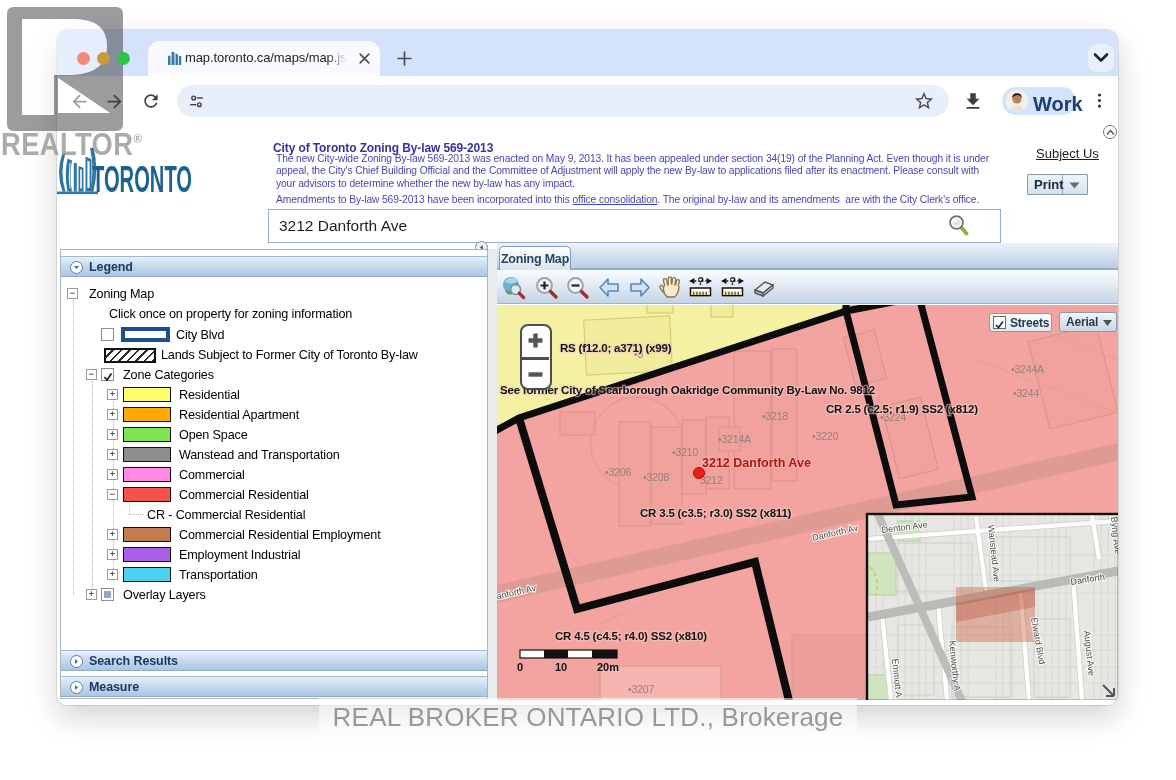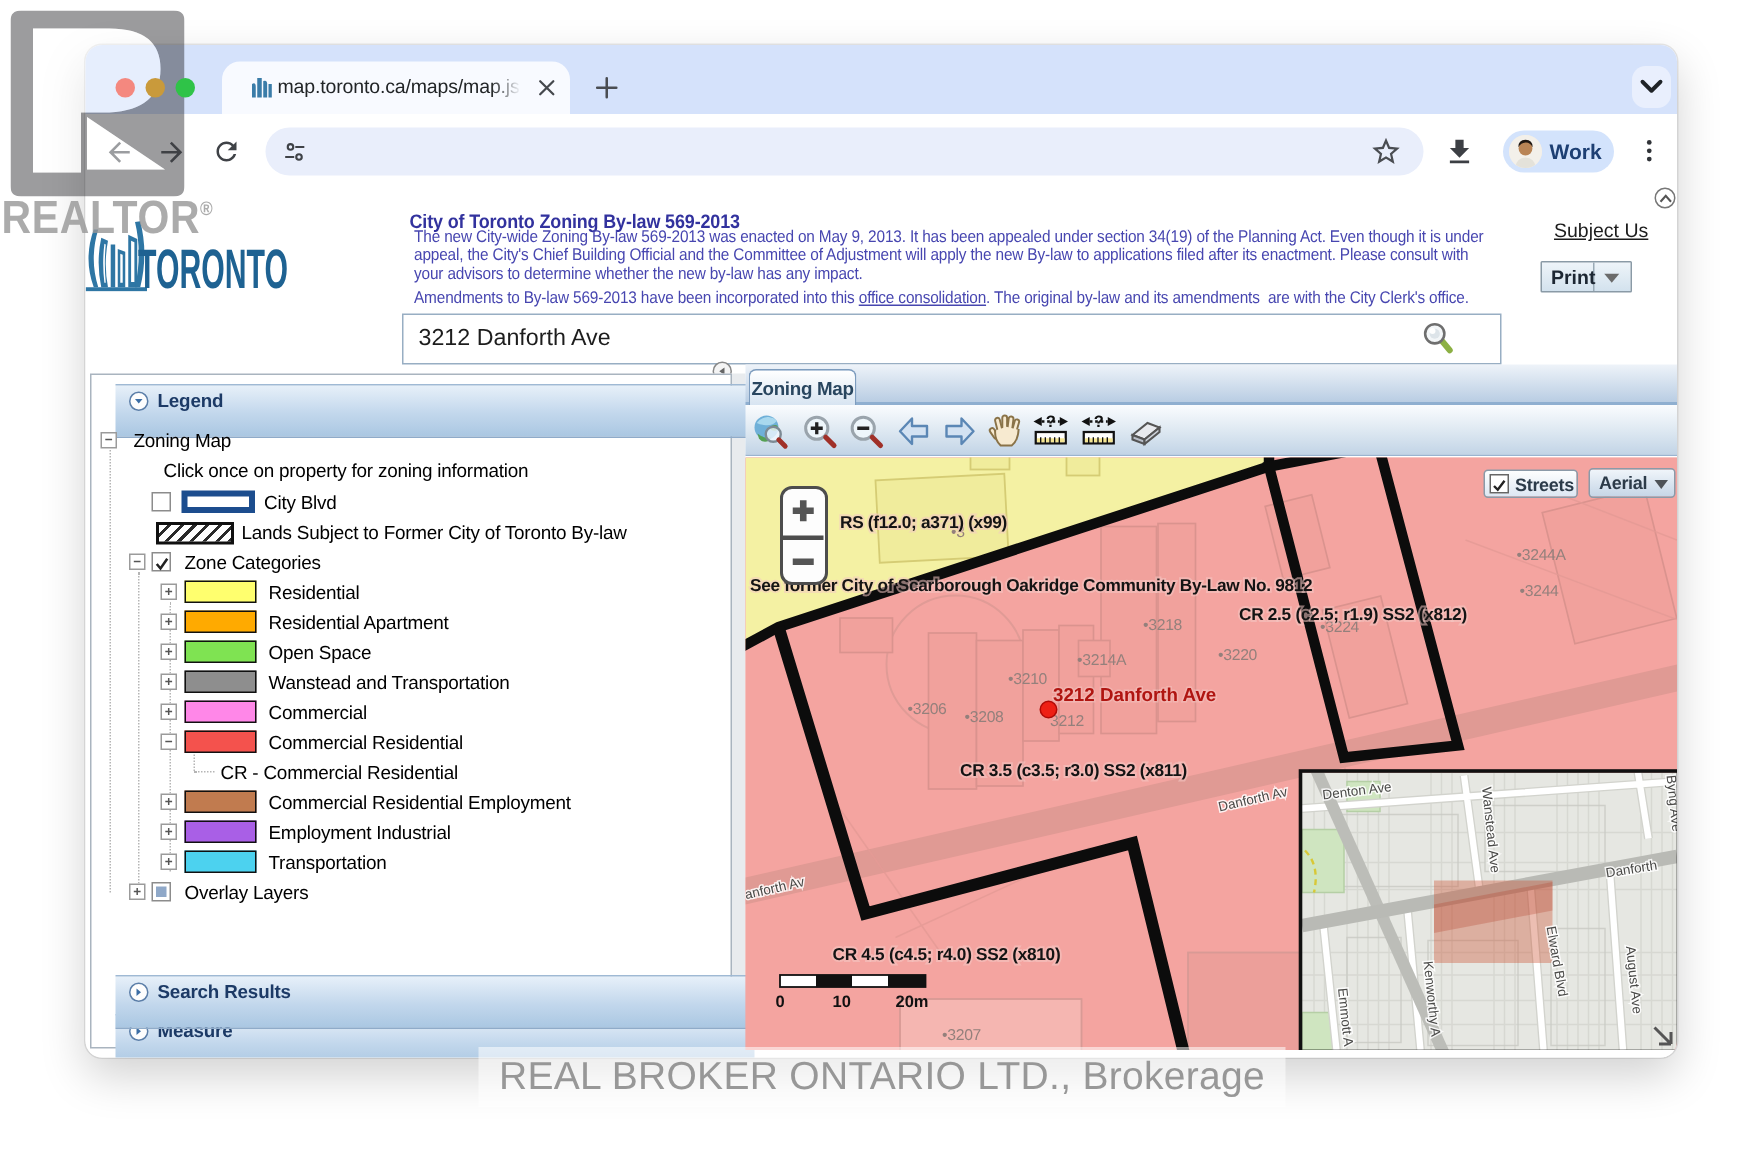--- a/index.html
+++ b/index.html
@@ -18,21 +18,21 @@
 .page{position:absolute;left:0;top:92px;width:1061px;height:583px;background:#fff;border-radius:0 0 11px 11px;overflow:hidden}
 
 .h1t{position:absolute;left:216px;top:18px;font-size:13px;font-weight:bold;color:#32329e;letter-spacing:-.1px;transform:scaleX(.92);transform-origin:0 0}
 .bodytxt{position:absolute;left:219px;top:29.5px;font-size:11.3px;color:#4746b0;line-height:12.6px;letter-spacing:-.12px;white-space:nowrap;transform:scaleX(.908);transform-origin:0 0}
 .amend{position:absolute;left:219px;top:71px;font-size:11.3px;color:#4746b0;letter-spacing:-.12px;white-space:nowrap;transform:scaleX(.908);transform-origin:0 0}
 .contact{position:absolute;left:979px;top:24px;font-size:13px;color:#1c1c1c;text-decoration:underline}
 .sbox{position:absolute;left:211px;top:87px;width:731px;height:32px;background:#fff;border:1px solid #98aec3}
 .stext{position:absolute;left:222px;top:95px;font-size:15.5px;color:#1d1d1d}
 
 .lpanel{position:absolute;left:3px;top:127px;width:428px;height:450px;background:#fff;border:1px solid #a9b4bf;box-sizing:border-box}
-.hbar{position:absolute;left:16px;width:426px;height:36px;background:linear-gradient(#e7f0f9,#c2d7ec 55%,#aac7e2);border-top:1px solid #9fb9d4;border-bottom:1px solid #8fabc9;box-sizing:border-box}
+.hbar{position:absolute;left:0;width:426px;height:21px;background:linear-gradient(#e7f0f9,#c2d7ec 55%,#aac7e2);border-top:1px solid #9fb9d4;border-bottom:1px solid #8fabc9;box-sizing:border-box}
 .hbar b{position:absolute;left:28px;top:3px;font-size:12.5px;color:#1c3a66;letter-spacing:-.1px}
 .hico{position:absolute;left:9px;top:3.5px;width:13px;height:13px;border-radius:50%;background:#fdfdfd;border:1px solid #5b7ea8;box-sizing:border-box}
 .trow{position:absolute;font-size:12.6px;color:#000;letter-spacing:-.15px;white-space:nowrap}
 .pm{position:absolute;width:11px;height:11px;background:#fff;border:1px solid #9b9b9b;box-sizing:border-box;font-size:9px;line-height:8px;text-align:center;color:#555;font-weight:bold}
 .cb{position:absolute;width:13px;height:13px;background:#fff;border:1px solid #8c8c8c;box-sizing:border-box}
 .sw{position:absolute;width:48px;height:15px;box-sizing:border-box;border:2px solid #101010}
 
 .rpanel{position:absolute;left:440px;top:121px;width:621px;height:457px}
 .rtabs{position:absolute;left:0;top:0;width:621px;height:27px;background:linear-gradient(#eef3f9,#b9cde3);border-bottom:2px solid #8fafd0;box-sizing:border-box}
 .rtab{position:absolute;left:2px;top:3px;width:72px;height:24px;background:linear-gradient(#ffffff,#d7e4f1);border:1px solid #7d9cbe;border-bottom:none;border-radius:5px 5px 0 0;font-size:12.5px;font-weight:bold;color:#29465f;text-align:center;line-height:24px;box-sizing:border-box;letter-spacing:-.2px}
@@ -93,21 +93,21 @@
       </svg>
   <div class="pill"></div>
   <div class="a" style="left:949px;top:14px;width:22px;height:22px;border-radius:50%;background:#efe9e1;overflow:hidden">
     <svg width="22" height="22" viewBox="0 0 22 22">
           <rect width="22" height="22" fill="#f3f0ea"></rect>
           <path d="M4 22 q1-7 7-7 q6 0 7 7z" fill="#e4e2da"></path>
           <circle cx="11" cy="9" r="4.6" fill="#b98455"></circle>
           <path d="M6.2 8.2 q0-5 4.8-5 q4.8 0 4.8 5 q-1.8-3.4-4.8-3.2 q-3 .2-4.8 3.2z" fill="#201712"></path>
         </svg>
   </div>
-  <div class="a" style="left:976px;top:17px;font-size:14px;color:#1d3f73;font-weight:bold;letter-spacing:0">Work</div>
+  <div class="a" style="left:976px;top:17px;font-size:20px;color:#1d3f73;font-weight:bold;letter-spacing:0">Work</div>
   <svg class="a" style="left:1033px;top:15px" width="19" height="19" viewBox="0 0 24 24" fill="#303338">
         <circle cx="12" cy="5" r="2"></circle>
         <circle cx="12" cy="12" r="2"></circle>
         <circle cx="12" cy="19" r="2"></circle>
       </svg>
  </div>
  <div class="page">
 
   <div class="a" style="left:1046px;top:3px;width:14px;height:14px;border-radius:50%;border:1px solid #777;box-sizing:border-box"></div>
   <svg class="a" style="left:1049px;top:7px" width="9" height="7" viewBox="0 0 9 7">

